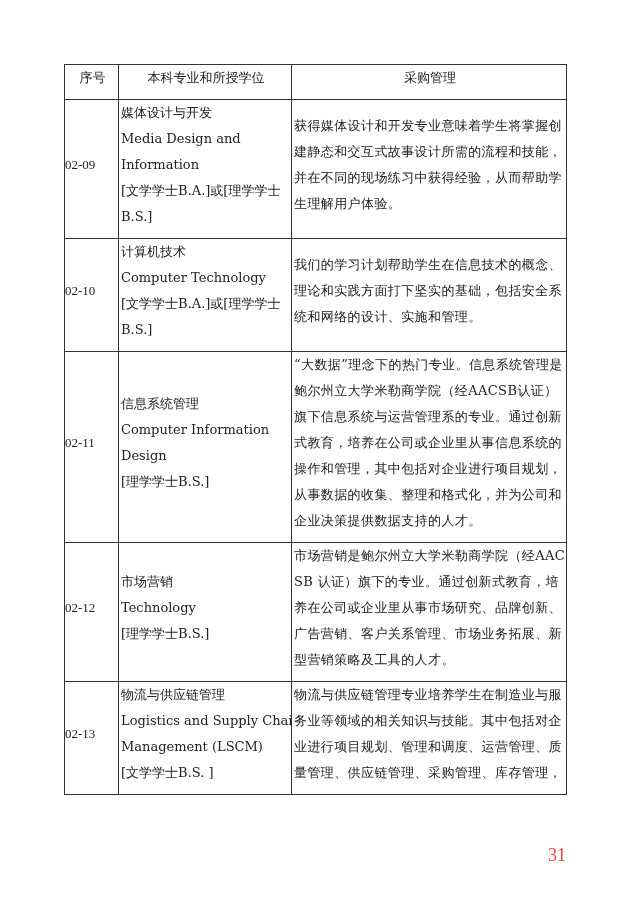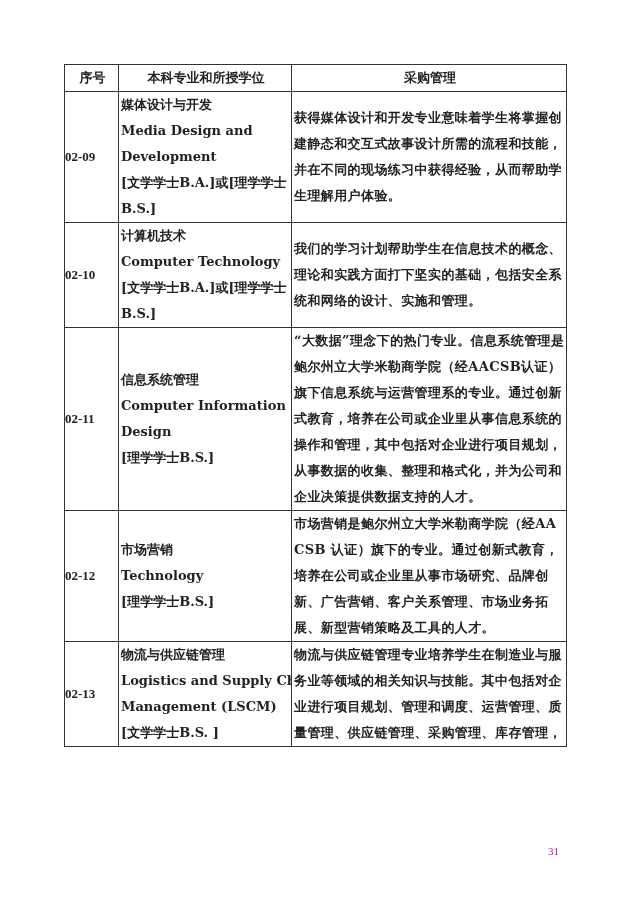--- a/index.html
+++ b/index.html
@@ -1,33 +1,33 @@
 <!DOCTYPE html>
 <html><head>
 <meta charset="utf-8">
 <style>
   html, body { margin: 0; padding: 0; background: #ffffff; }
   body { width: 628px; height: 909px; position: relative; overflow: hidden;
          font-family: "DejaVu Serif", "Liberation Serif", serif; color: #222; }
   .page { position: absolute; left: 0; top: 0; width: 628px; height: 909px; }
   table.majors { position: absolute; left: 64px; top: 64px; width: 502px;
          border-collapse: collapse; table-layout: fixed; }
-  table.majors td, table.majors th { border: 1.5px solid #333; padding: 0 0 0 2px;
-         font-size: 13px; line-height: 26px; vertical-align: middle; font-weight: bold;
+  table.majors td, table.majors th { border: 1.5px solid #333; padding: 0 0 8px 2px;
+         font-size: 13px; line-height: 26px; vertical-align: middle; font-weight: normal;
          overflow: hidden; word-break: break-all; }
   table.majors th { text-align: center; font-family: "DejaVu Sans", "Liberation Sans", sans-serif;
          font-size: 13px; }
   col.c1 { width: 54px; } col.c2 { width: 173px; } col.c3 { width: 275px; }
   .num { font-family: "Liberation Serif", serif; font-size: 13.5px; padding-left: 0 !important; }
   .deg .line { display: block; white-space: nowrap; }
   .goal { letter-spacing: 0.4px; padding-right: 0 !important; }
   .r0 { height: 27px; } .r1 { height: 79px; } .r2 { height: 130px; }
   .r3 { height: 105px; } .r4 { height: 183px; } .r5 { height: 130px; } .r6 { height: 105px; }
-  .page-number { position: absolute; left: 548px; top: 845px; font-size: 11px;
-         font-family: "Liberation Serif", serif; color: #a21caf; }
+  .page-number { position: absolute; left: 548px; top: 845px; font-size: 18px;
+         font-family: "Liberation Serif", serif; color: #ef4444; }
 </style>
 </head>
 <body>
 
 <div class="page">
   <table class="majors">
     <colgroup>
         <col class="c1">
         <col class="c2">
         <col class="c3">
@@ -38,21 +38,21 @@
       <th>本科专业和所授学位</th>
       <th>采购管理</th>
     </tr>
 
 
     <tr class="r2">
       <td class="num">02-09</td>
       <td class="deg">
         <span class="line">媒体设计与开发</span>
         <span class="line">Media Design and</span>
-        <span class="line">Development</span>
+        <span class="line">Information</span>
         <span class="line">[文学学士B.A.]或[理学学士</span>
         <span class="line">B.S.]</span>
       </td>
       <td class="goal">获得媒体设计和开发专业意味着学生将掌握创建静态和交互式故事设计所需的流程和技能，并在不同的现场练习中获得经验，从而帮助学生理解用户体验。</td>
     </tr>
 
     <tr class="r3">
       <td class="num">02-10</td>
       <td class="deg">
         <span class="line">计算机技术</span>

